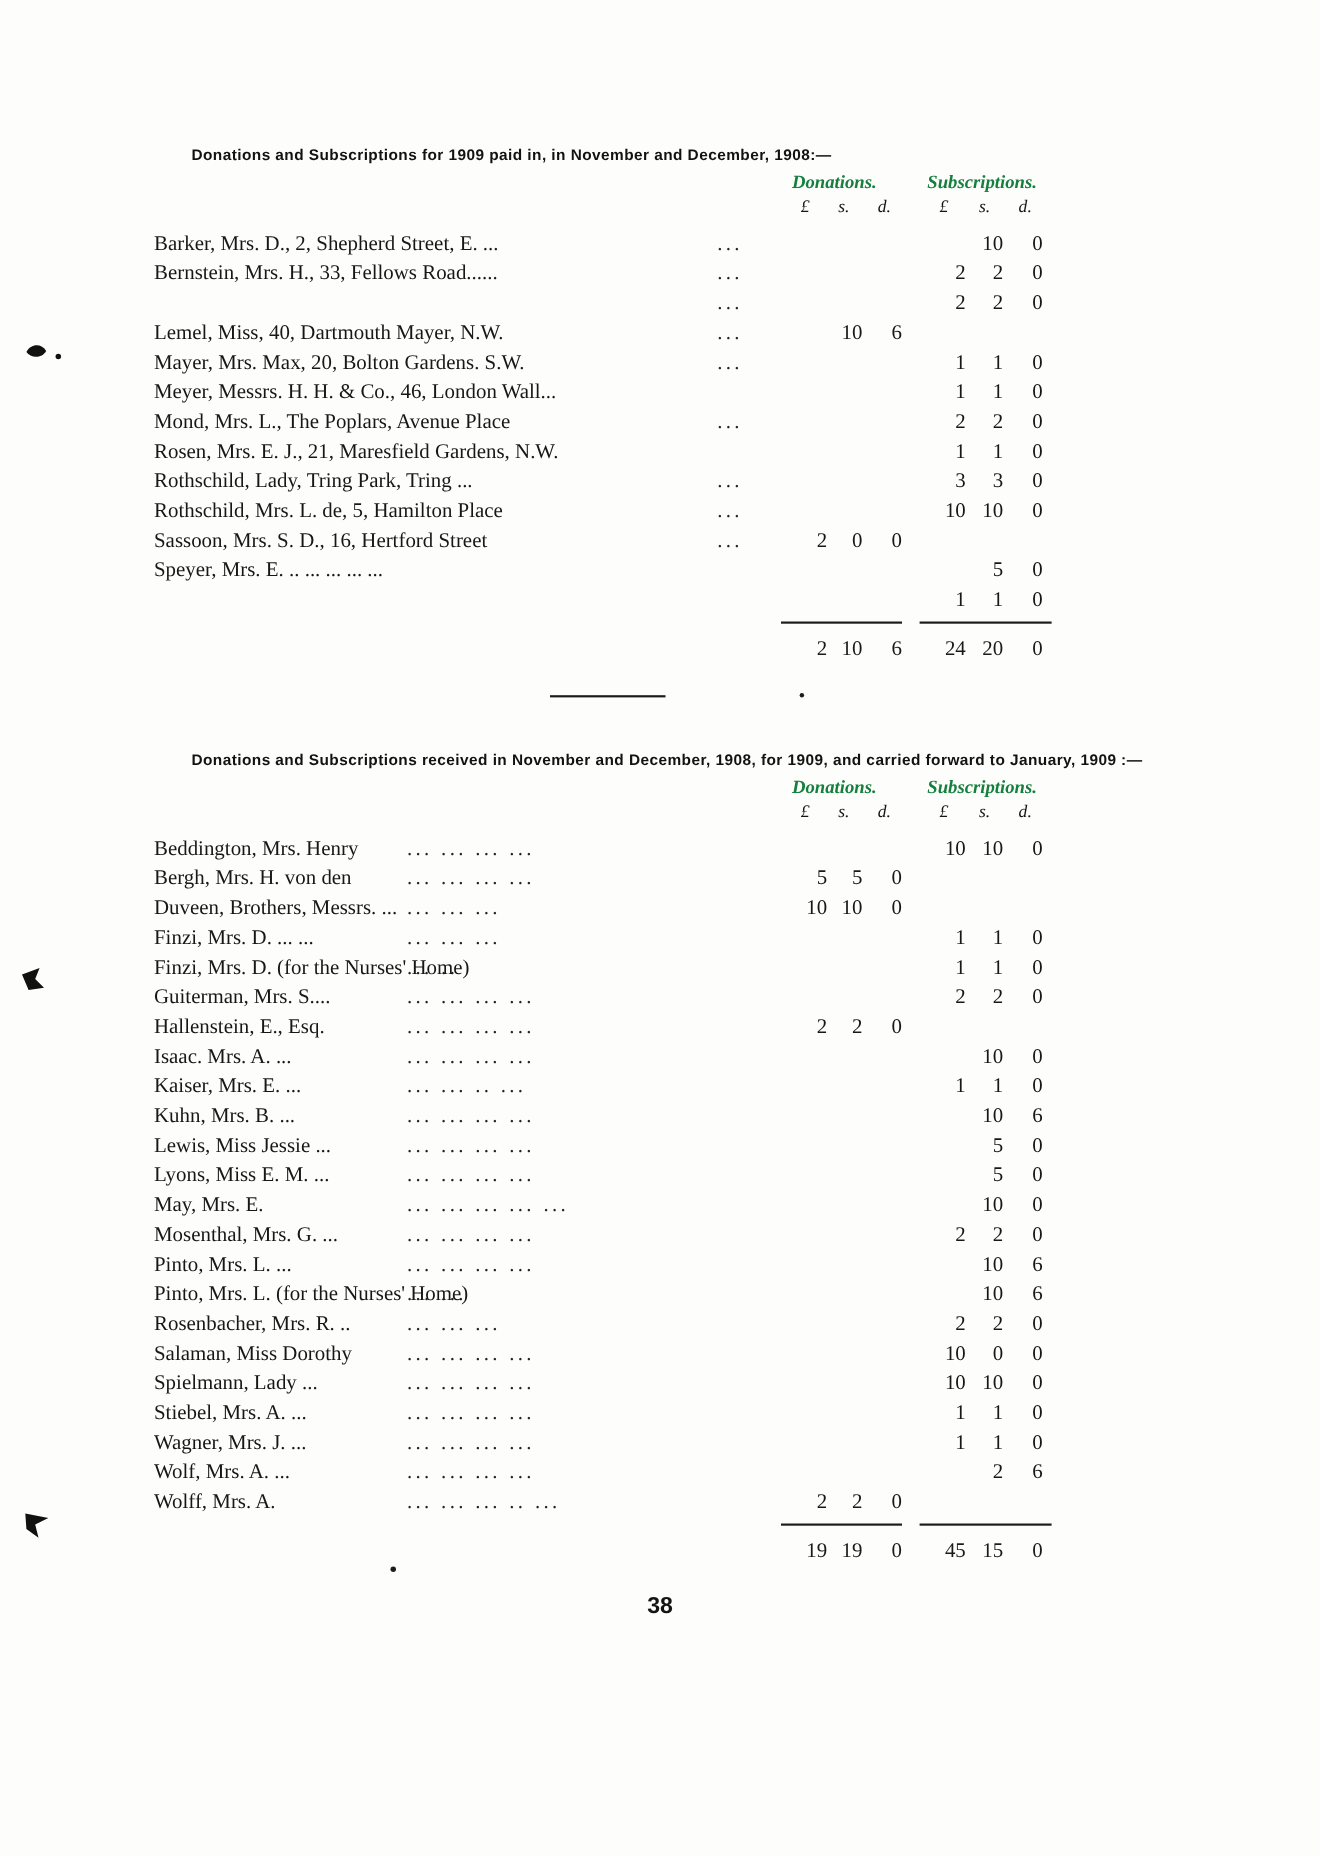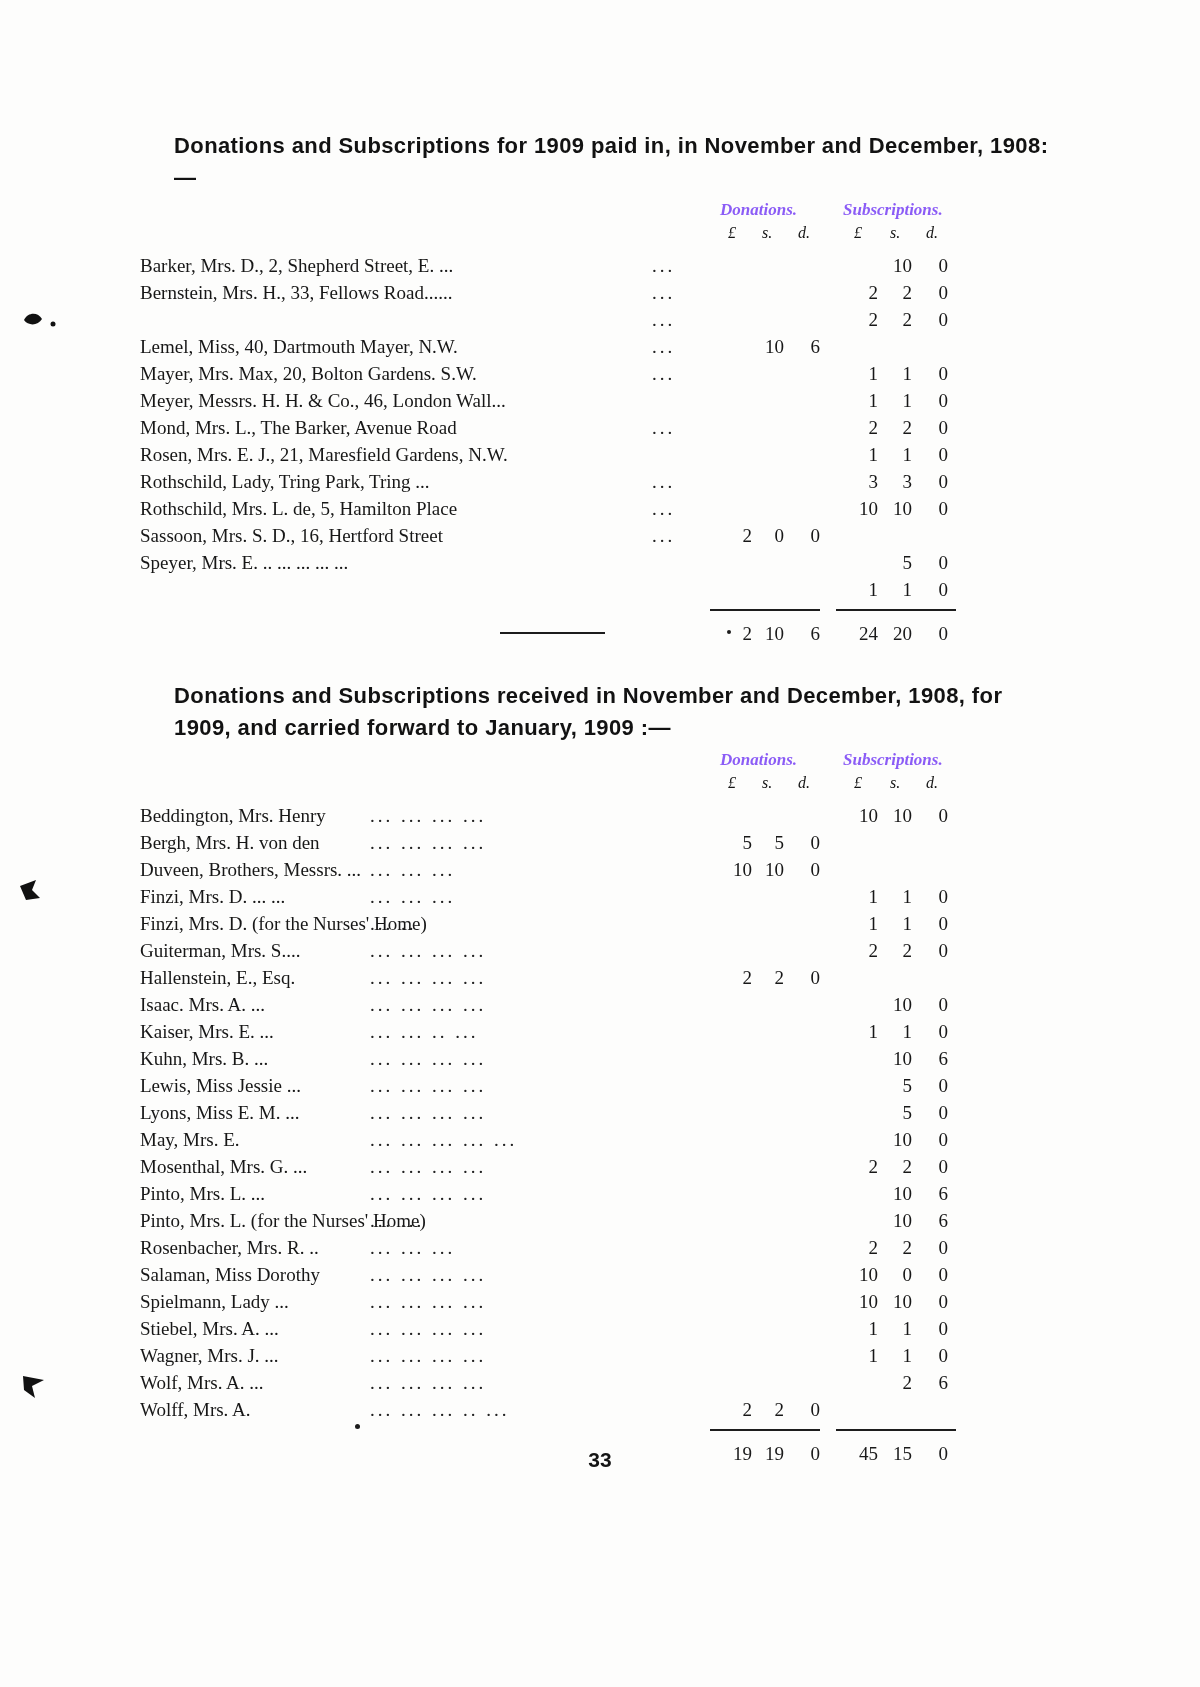--- a/index.html
+++ b/index.html
@@ -27,21 +27,21 @@
     position: absolute;
     left: 140px;
     width: 930px;
   }
   #section-1 { top: 130px; }
   #section-2 { top: 680px; }
 
   .sec-title {
     font-family: "Liberation Sans", sans-serif;
     font-weight: bold;
-    font-size: 22px;
+    font-size: 14px;
     letter-spacing: 0.4px;
     color: #121212;
     line-height: 1.45;
     margin: 0 0 6px 0;
     text-align: center;
     padding: 0 10px;
   }
   #section-1 .sec-title { text-align: left; padding-left: 34px; }
   #section-2 .sec-title { text-align: left; padding-left: 34px; }
 
@@ -49,21 +49,21 @@
   .col-head {
     position: relative;
     height: 52px;
   }
   .col-head .italic-lbl {
     position: absolute;
     font-family: "Liberation Serif", serif;
     font-style: italic;
     font-weight: bold;
     font-size: 17px;
-    color: #8b5cf6;
+    color: #15803d;
     top: 0;
   }
   .col-head .lbl-don  { left: 580px; }
   .col-head .lbl-sub  { left: 703px; }
 
   .col-head .sym {
     position: absolute;
     font-style: italic;
     font-size: 16px;
     top: 24px;
@@ -222,21 +222,21 @@
           <span class="amt c-s2">1</span>
           <span class="amt c-p2">0</span>
         </div>
         <div class="row">
           <span class="name">Meyer, Messrs. H. H. &amp; Co., 46, London Wall...</span>
           <span class="amt c-d2">1</span>
           <span class="amt c-s2">1</span>
           <span class="amt c-p2">0</span>
         </div>
         <div class="row">
-          <span class="name">Mond, Mrs. L., The Barker, Avenue Road</span>
+          <span class="name">Mond, Mrs. L., The Poplars, Avenue Place</span>
           <span class="dots" style="left: 512px;">...</span>
           <span class="amt c-d2">2</span>
           <span class="amt c-s2">2</span>
           <span class="amt c-p2">0</span>
         </div>
         <div class="row">
           <span class="name">Rosen, Mrs. E. J., 21, Maresfield Gardens, N.W.</span>
           <span class="amt c-d2">1</span>
           <span class="amt c-s2">1</span>
           <span class="amt c-p2">0</span>
@@ -472,21 +472,21 @@
       <span class="amt c-s1">19</span>
       <span class="amt c-p1">0</span>
       <span class="amt c-d2">45</span>
       <span class="amt c-s2">15</span>
       <span class="amt c-p2">0</span>
     </div>
   </div>
 
   <div class="low-dot"></div>
 
-  <div class="page-number">33</div>
+  <div class="page-number">38</div>
 
   <div class="mark mark-1">
     <svg width="40" height="22" viewBox="0 0 40 22">
         <path d="M2 12 C6 4, 16 4, 20 11 C16 18, 6 18, 2 12 Z" fill="#111"></path>
         <circle cx="31" cy="16" r="2.5" fill="#111"></circle>
       </svg>
   </div>
   <div class="mark mark-2">
     <svg width="36" height="36" viewBox="0 0 36 36">
         <path d="M2 14 L18 8 L14 18 L22 26 L8 28 Z" fill="#111"></path>

